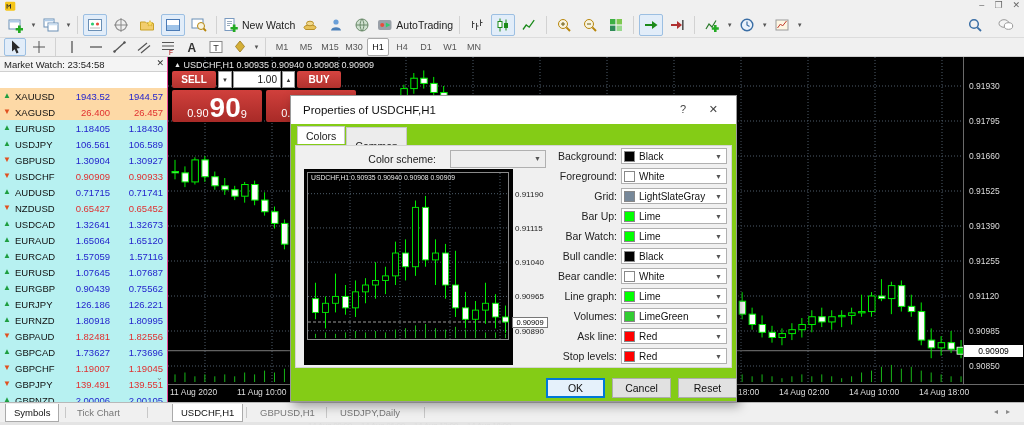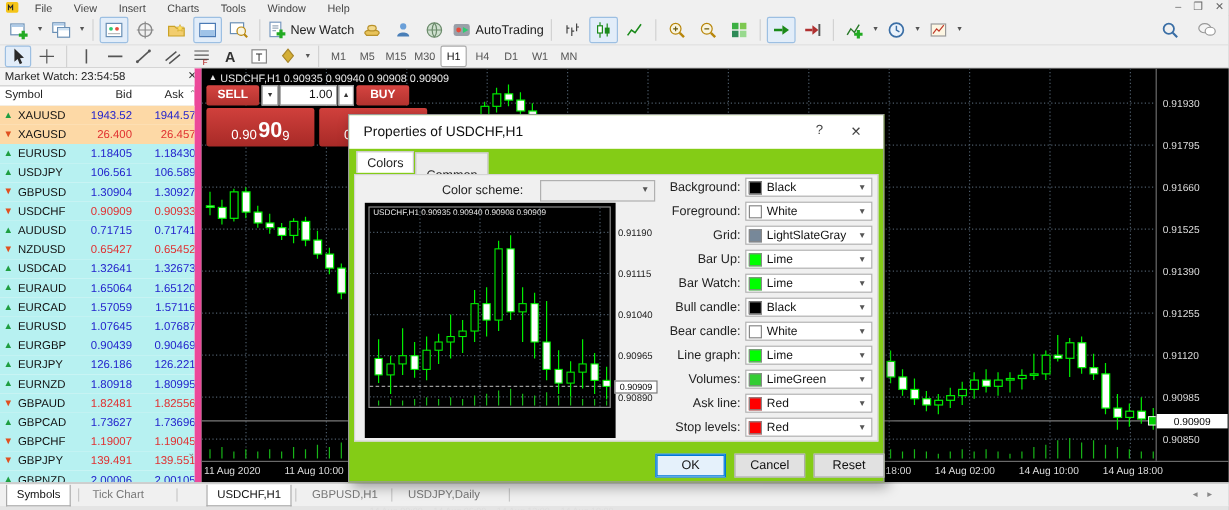--- a/index.html
+++ b/index.html
@@ -17,21 +17,21 @@
   .tbtn{height:20px;min-width:22px;display:flex;align-items:center;justify-content:center;border:1px solid transparent;border-radius:2px;margin:0 1px;font-size:10px;color:#333}
   #toolbar2 .tbtn{height:16px;min-width:20px}
   .tbtn.on{background:#e2edf9;border-color:#9cbfe2}
   .tbtn .lbl{font-size:10.5px;margin-left:3px;color:#222}
   .dd{width:9px;height:20px;display:flex;align-items:center;justify-content:center;font-size:6px;color:#555}
   .sep{width:1px;height:18px;background:#d2d2d2;margin:0 4px}
   .tf{font-size:9px;color:#555;min-width:20px}
   .tf.on{background:#fff;border-color:#aaa;color:#111}
   svg.ic{width:16px;height:16px;display:block}
   
-  #mw{left:0;top:57px;width:168px;height:345px;background:#fff;border-right:6px solid #ec4899;overflow:hidden;box-sizing:border-box}
+  #mw{left:0;top:57px;width:168px;height:345px;background:#fff;border-right:1px solid #ec4899;overflow:hidden;box-sizing:border-box}
   #mw-title{left:0;top:0;width:167px;height:15px;background:#f4f4f4;border-bottom:1px solid #d0d0d0;font-size:9.5px;color:#222;display:flex;align-items:center;padding-left:4px;box-sizing:border-box}
   #mw-close{position:absolute;right:3px;top:1px;font-size:9px;color:#333}
   #mw-head{left:0;top:15px;width:167px;height:16px;border-bottom:1px solid #e0e0e0;font-size:9.5px;color:#222}
   .mw-row{position:absolute;width:167px;height:16px;font-size:9.5px;display:flex;align-items:center}
   .mw-sym{position:absolute;left:15px;color:#111}
   .mw-arrow{position:absolute;left:3px;font-size:8px;line-height:8px}
   .mw-bid{position:absolute;width:52px;left:58px;text-align:right}
   .mw-ask{position:absolute;width:50px;left:113px;text-align:right}
   .c-blue{color:#2424cc}.c-red{color:#e03131}
   .bg-orange{background:#fdd9a6}.bg-cyan{background:#b7f1f1}
@@ -45,21 +45,21 @@
   #cur-price{left:796px;width:59px;height:12px;background:#fff;color:#000;font-size:8.5px;text-align:center;line-height:12px}
   
   #oneclick{left:4px;top:14px;width:182px;height:68px}
   .oc-btn{position:absolute;top:0;width:44px;height:17px;background:linear-gradient(#d64541,#b2322e);color:#fff;font-size:10px;font-weight:bold;display:flex;align-items:center;justify-content:center;border-radius:2px}
   #oc-dd{position:absolute;left:46px;top:0;width:14px;height:17px;background:#fff;border:1px solid #999;box-sizing:border-box;font-size:6px;display:flex;align-items:center;justify-content:center;color:#333}
   #oc-vol{position:absolute;left:61px;top:0;width:48px;height:17px;background:#fff;border:1px solid #999;box-sizing:border-box;font-size:10px;text-align:right;padding-right:3px;line-height:15px;color:#111}
   #oc-spin{position:absolute;left:110px;top:0;width:13px;height:17px;background:#fff;border:1px solid #999;box-sizing:border-box;font-size:6px;display:flex;align-items:center;justify-content:center;color:#333}
   #oc-buy{left:125px}
   .big-panel{position:absolute;top:19px;width:90px;height:32px;background:linear-gradient(#d0403c,#a82a27);color:#fff;border-radius:2px;display:flex;align-items:flex-end;justify-content:center;padding-bottom:3px;box-sizing:border-box}
   .bp-small{font-size:11px;margin-right:1px}
-  .bp-big{font-size:18px;font-weight:bold;line-height:22px}
+  .bp-big{font-size:28px;font-weight:bold;line-height:22px}
   .bp-sup{font-size:11px;vertical-align:top;line-height:10px}
   
   #dialog{left:290px;top:95px;width:447px;height:307px;background:#84cc16;border:1px solid #9a9a9a;box-shadow:3px 4px 10px rgba(0,0,0,.35);box-sizing:border-box;z-index:10}
   #dlg-title{left:0;top:0;width:445px;height:28px;background:#fff;font-size:11.5px;color:#111;display:flex;align-items:center;padding-left:12px;box-sizing:border-box}
   .dlg-sysbtn{position:absolute;top:7px;font-size:11px;color:#444}
   #dlg-tabs{left:6px;top:31px;height:18px;display:flex;font-size:10.5px;color:#222}
   .dlg-tab{padding:12px 8px 2px 8px;border:1px solid #c8c8c8;border-bottom:none;background:#ececec;margin-right:1px}
   .dlg-tab.on{background:#fff;position:relative;top:-1px;padding-top:3px}
   #dlg-panel{left:4px;top:49px;width:437px;height:223px;border:1px solid #d4d4d4;background:#f0f0f0;box-sizing:border-box}
   #scheme-lbl{position:absolute;right:300px;top:57px;font-size:10.5px;color:#222}
@@ -90,29 +90,20 @@
 </head>
 <body>
 
 <div class="abs" id="menubar">
   <span style="width:20px;display:flex;justify-content:center">
       <svg class="ic" style="width:13px;height:11px" viewBox="0 0 16 16">
         <rect x="0" y="1" width="15" height="13" rx="2" fill="#f5c518"></rect>
         <path d="M3 11V5l2.5 3L8 5v6" stroke="#2a2a2a" fill="none" stroke-width="1.4"></path>
       </svg>
     </span>
-  <span id="menu-items" style="display: flex;">
-      <span class="menu-item">File</span>
-      <span class="menu-item">View</span>
-      <span class="menu-item">Insert</span>
-      <span class="menu-item">Charts</span>
-      <span class="menu-item">Tools</span>
-      <span class="menu-item">Window</span>
-      <span class="menu-item">Help</span>
-    </span>
   <span id="win-controls">
     <span>–</span>
     <span>❐</span>
     <span>✕</span>
   </span>
 </div>
 
 <div class="abs" id="toolbar1">
     <div class="tbtn">
       <svg viewBox="0 0 16 16" class="ic">
@@ -359,26 +350,20 @@
     <div class="tbtn tf">D1</div>
     <div class="tbtn tf">W1</div>
     <div class="tbtn tf">MN</div>
   </div>
 
 <div class="abs" id="mw">
   <div class="abs" id="mw-title">
     <span>Market Watch: 23:54:58</span>
     <span id="mw-close">✕</span>
   </div>
-  <div class="abs" id="mw-head">
-      <span style="position:absolute;left:4px;top:2px">Symbol</span>
-      <span style="position:absolute;left:58px;top:2px;width:52px;text-align:right">Bid</span>
-      <span style="position:absolute;left:113px;top:2px;width:40px;text-align:right">Ask</span>
-      <span style="position:absolute;right:3px;top:2px;font-size:8px;color:#888">⌃</span>
-    </div>
   <div class="abs" id="mw-rows" style="left:0;top:31px;width:167px;height:314px;overflow:hidden">
       <div class="mw-row bg-orange" style="top: 0px;">
         <span class="mw-arrow" style="color: rgb(30, 158, 64);">▲</span>
         <span class="mw-sym">XAUUSD</span>
         <span class="mw-bid c-blue">1943.52</span>
         <span class="mw-ask c-blue">1944.57</span>
       </div>
       <div class="mw-row bg-orange" style="top: 16px;">
         <span class="mw-arrow" style="color: rgb(224, 80, 32);">▼</span>
         <span class="mw-sym">XAGUSD</span>
@@ -442,21 +427,21 @@
       <div class="mw-row bg-cyan" style="top: 176px;">
         <span class="mw-arrow" style="color: rgb(30, 158, 64);">▲</span>
         <span class="mw-sym">EURUSD</span>
         <span class="mw-bid c-blue">1.07645</span>
         <span class="mw-ask c-blue">1.07687</span>
       </div>
       <div class="mw-row bg-cyan" style="top: 192px;">
         <span class="mw-arrow" style="color: rgb(30, 158, 64);">▲</span>
         <span class="mw-sym">EURGBP</span>
         <span class="mw-bid c-blue">0.90439</span>
-        <span class="mw-ask c-blue">0.90469</span>
+        <span class="mw-ask c-blue">0.75562</span>
       </div>
       <div class="mw-row bg-cyan" style="top: 208px;">
         <span class="mw-arrow" style="color: rgb(30, 158, 64);">▲</span>
         <span class="mw-sym">EURJPY</span>
         <span class="mw-bid c-blue">126.186</span>
         <span class="mw-ask c-blue">126.221</span>
       </div>
       <div class="mw-row bg-cyan" style="top: 224px;">
         <span class="mw-arrow" style="color: rgb(30, 158, 64);">▲</span>
         <span class="mw-sym">EURNZD</span>

